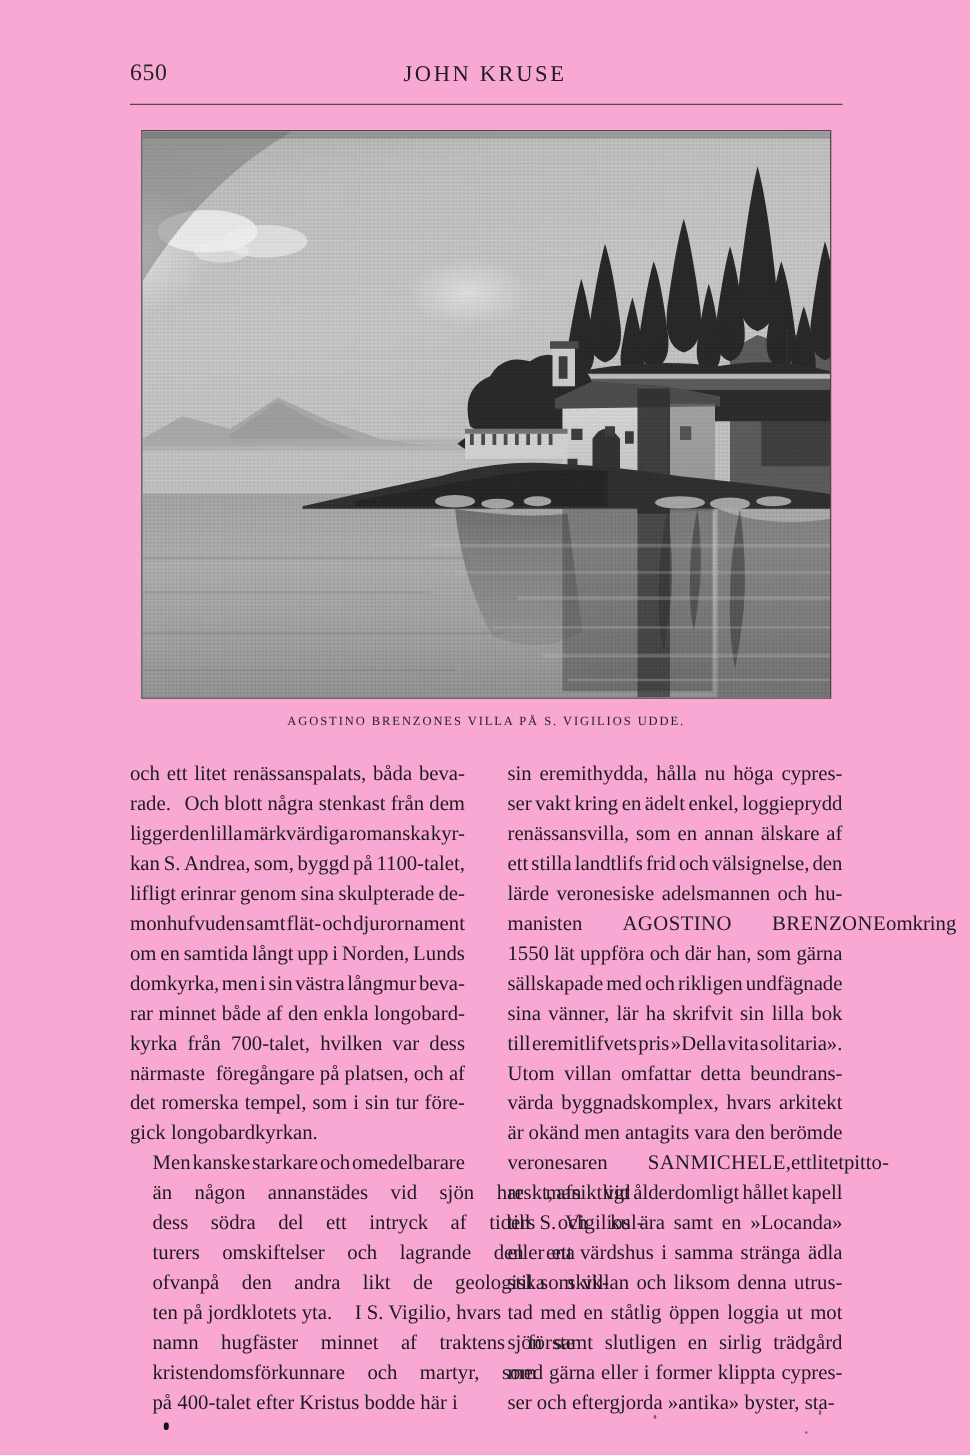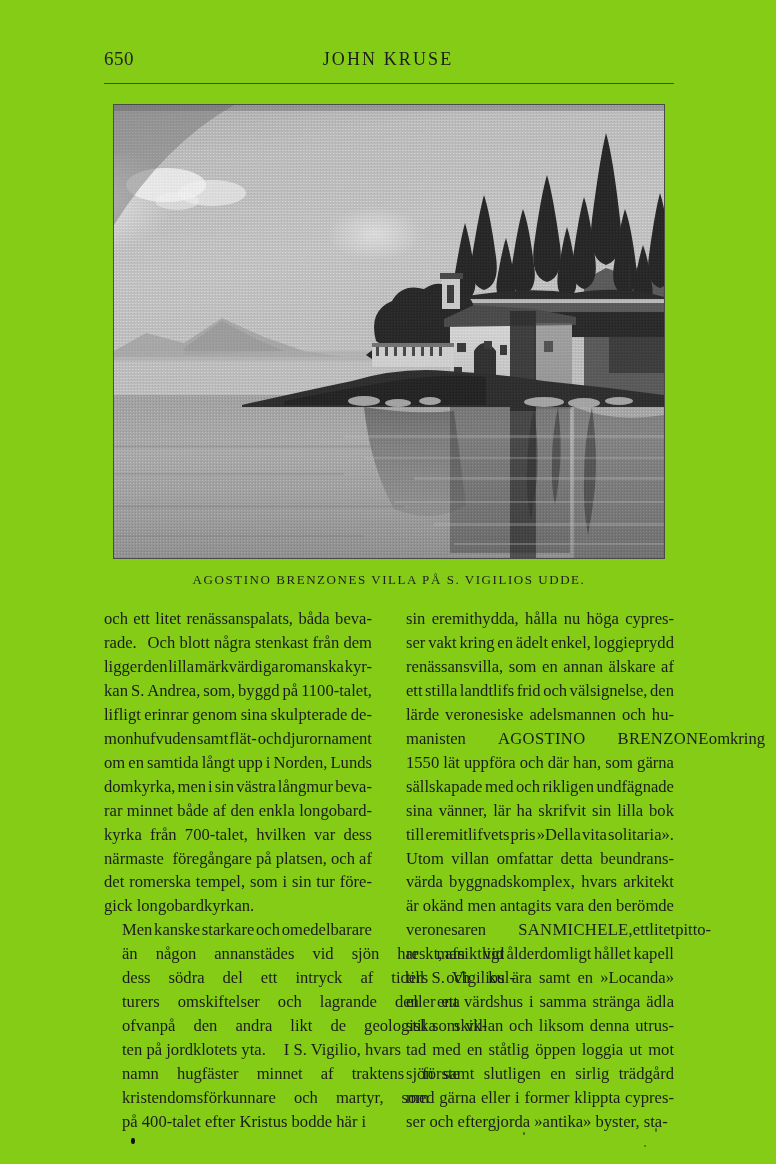--- a/index.html
+++ b/index.html
@@ -14,21 +14,21 @@
     overflow: hidden;
     font-family: "Liberation Serif", serif;
     color: #1a1a1a;
   }
 
   .page {
     position: absolute;
     left: 0; top: 0;
     width: 776px;
     height: 1164px;
-    background: #84cc16;
+    background: #f9a8d4;
   }
 
   
   .runhead {
     position: absolute;
     left: 104px;
     top: 48px;
     width: 568px;
     height: 26px;
   }
@@ -74,21 +74,21 @@
     box-sizing: border-box;
   }
   .plate svg { display: block; }
 
   .plate-caption {
     position: absolute;
     left: 104px;
     top: 572px;
     width: 570px;
     text-align: center;
-    font-size: 13px;
+    font-size: 10px;
     letter-spacing: 1.55px;
     color: #1f1f1f;
   }
 
   
   .columns {
     position: absolute;
     left: 104px;
     top: 607px;
     width: 570px;

